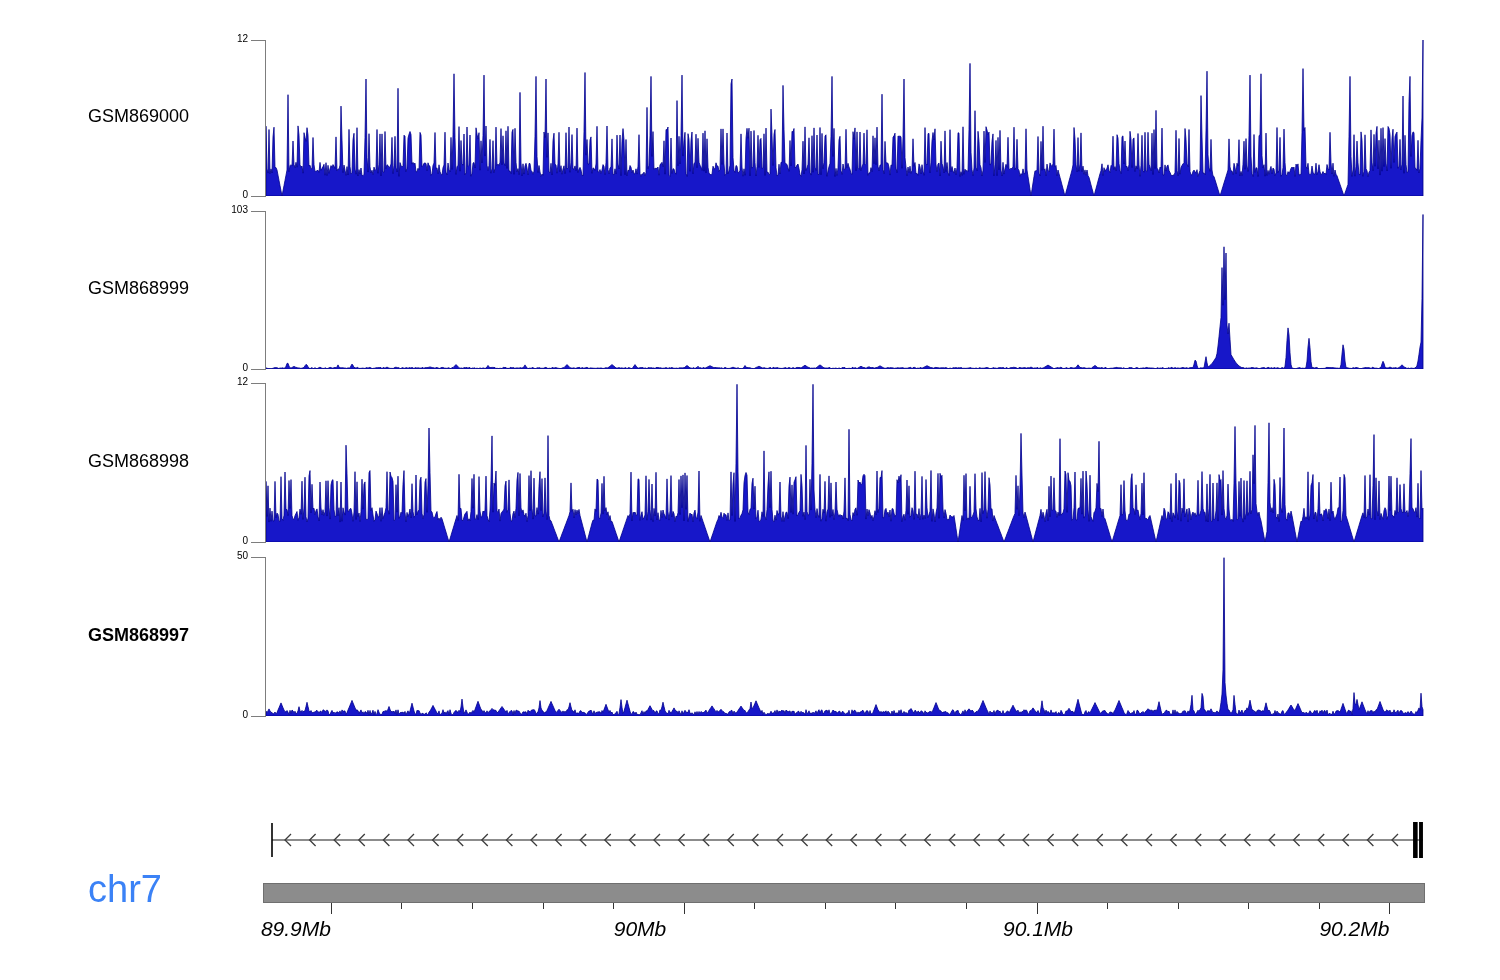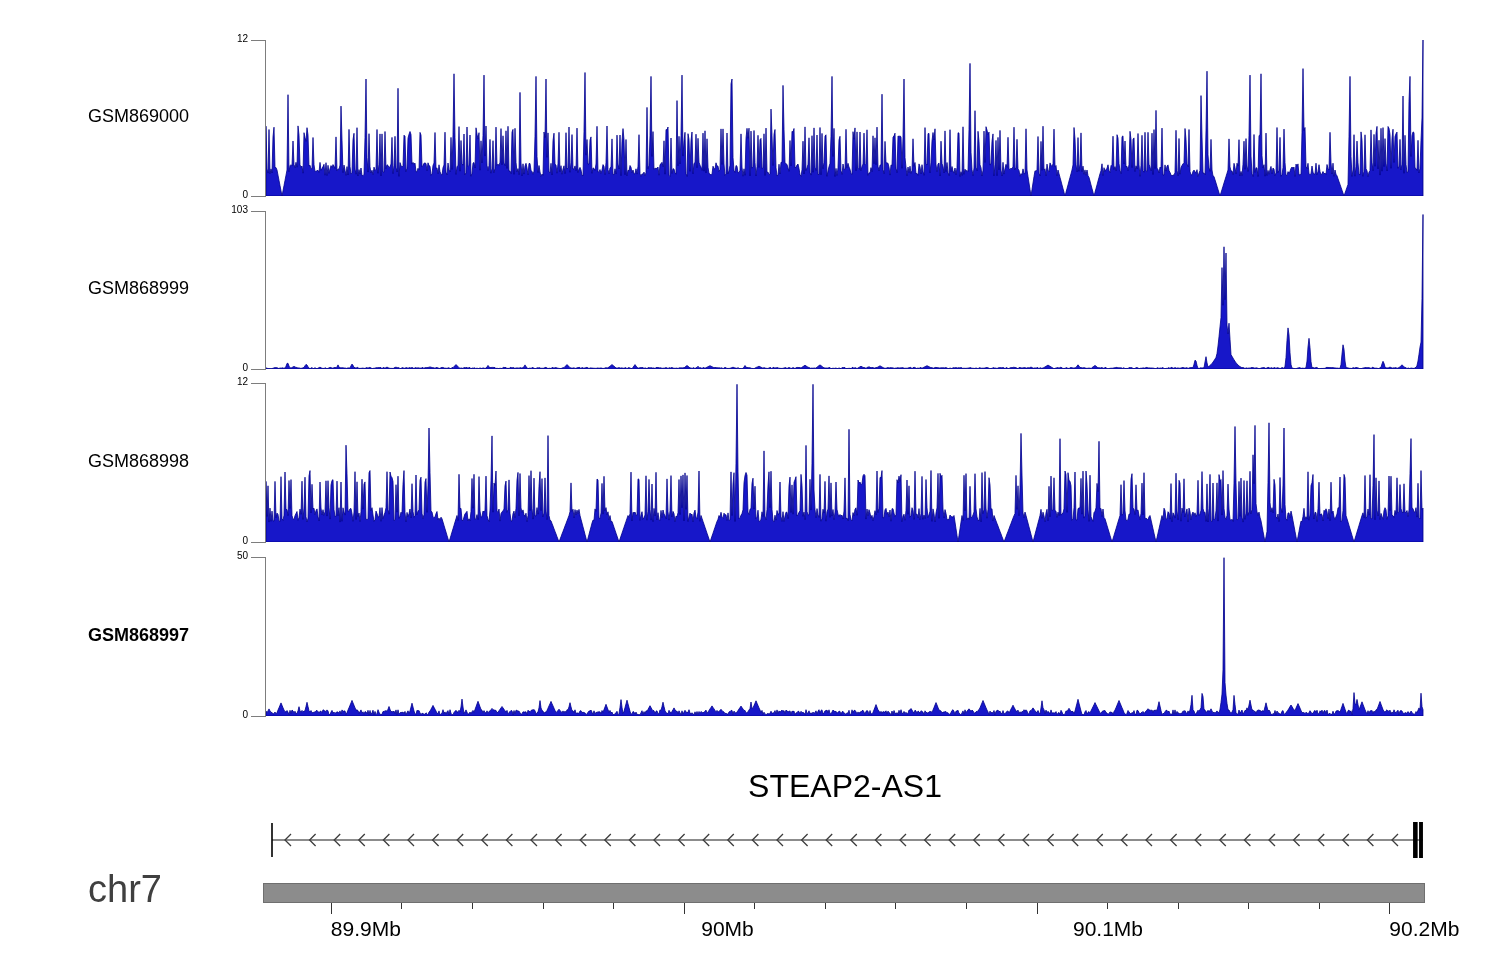--- a/index.html
+++ b/index.html
@@ -18,30 +18,30 @@
   }
   .y-line{position:absolute; left:265px; top:0; width:1px; background:#7d7d7d;}
   .y-tick{position:absolute; left:251px; width:15px; height:1px; background:#7d7d7d;}
   .signal{position:absolute; left:266px; top:0;}
   .gene-title{
     position:absolute; left:266px; width:1158px; top:770px; text-align:center;
     font-size:32px; line-height:1; color:#000;
   }
   .gene-svg{position:absolute; left:266px; top:806px;}
   .chrom-label{
-    position:absolute; left:88px; top:870px; font-size:38px; line-height:1; color:#404040;
+    position:absolute; left:88px; top:870px; font-size:38px; line-height:1; color:#3b82f6;
   }
   .chrom-bar{
     position:absolute; left:263px; top:883px; width:1162px; height:20px;
     box-sizing:border-box; border:1px solid #6f6f6f;
   }
   .axis-svg{position:absolute; left:266px; top:903px;}
   .axis-label{
-    position:absolute; width:140px; text-align:right; top:916px;
-    font-size:21px; line-height:1.2; color:#000; white-space:nowrap;
+    position:absolute; width:140px; text-align:left; top:916px;
+    font-size:21px; line-height:1.2; color:#000; white-space:nowrap;font-style:italic;
   }
 </style>
 </head>
 <body>
 
 <div class="figure">
   <div id="tracks">
       <div class="track" style="top: 40px; height: 156px;">
     <div class="track-label" style="top: 67px;">GSM869000</div>
     <div class="y-num y-max" style="top: -6px;">12</div>
@@ -81,21 +81,20 @@
     <div class="y-num y-zero" style="top: 153px;">0</div>
     <div class="y-line" style="height: 159px;"></div>
     <div class="y-tick y-tick-top" style="top: 0px;"></div>
     <div class="y-tick y-tick-bottom" style="top: 159px;"></div>
     <svg class="signal" width="1158" height="159">
           <path d="M0 159L0 154.1L1 155.9L2 153.9L3 151.9L4 153.9L5 155.4L6 155.4L7 157.1L8 156.5L9 155.0L10 156.9L11 155.5L12 153.1L13 150.7L14 148.3L15 145.9L16 148.3L17 150.7L18 153.1L19 154.4L20 155.1L21 153.5L22 155.1L23 157.9L24 153.3L25 156.3L26 153.0L27 153.9L28 155.7L29 154.2L30 157.1L31 156.0L32 153.8L33 149.7L34 153.8L35 155.4L36 153.4L37 154.7L38 154.3L39 153.7L40 149.5L41 145.3L42 149.5L43 153.7L44 155.1L45 153.5L46 155.8L47 155.5L48 155.3L49 154.9L50 153.8L51 153.4L52 154.4L53 156.0L54 154.3L55 154.2L56 155.5L57 152.8L58 153.3L59 154.2L60 154.4L61 152.9L62 153.9L63 157.6L64 157.6L65 155.1L66 153.4L67 156.1L68 155.1L69 156.4L70 155.5L71 155.0L72 154.9L73 155.9L74 153.9L75 157.0L76 152.9L77 154.5L78 154.0L79 153.9L80 157.6L81 155.5L82 153.1L83 150.7L84 148.3L85 145.9L86 143.4L87 145.9L88 148.3L89 150.7L90 153.1L91 152.9L92 153.6L93 156.3L94 154.6L95 152.9L96 155.9L97 154.8L98 157.2L99 154.6L100 155.0L101 156.6L102 153.3L103 157.7L104 153.4L105 157.5L106 155.7L107 153.2L108 157.8L109 154.4L110 157.4L111 156.4L112 152.7L113 155.2L114 157.0L115 157.9L116 157.1L117 154.5L118 154.6L119 153.6L120 154.3L121 153.7L122 152.3L123 149.5L124 152.3L125 154.7L126 154.4L127 154.9L128 154.1L129 156.3L130 152.9L131 157.4L132 152.8L133 156.9L134 155.9L135 155.3L136 155.6L137 155.0L138 156.5L139 154.4L140 157.9L141 155.5L142 153.8L143 156.2L144 154.0L145 150.1L146 146.2L147 150.1L148 154.0L149 157.0L150 157.3L151 153.3L152 153.9L153 153.5L154 155.9L155 157.6L156 156.2L157 156.6L158 157.2L159 157.3L160 155.8L161 156.7L162 157.8L163 155.0L164 154.1L165 152.2L166 150.3L167 148.4L168 150.3L169 152.2L170 154.1L171 156.0L172 156.9L173 153.9L174 157.9L175 156.9L176 155.9L177 152.7L178 156.3L179 154.9L180 157.1L181 154.8L182 153.6L183 157.8L184 152.7L185 156.3L186 157.5L187 157.9L188 155.4L189 154.3L190 153.3L191 155.1L192 154.9L193 153.3L194 154.6L195 150.0L196 142.1L197 150.0L198 156.5L199 154.9L200 152.9L201 155.2L202 156.9L203 157.1L204 155.0L205 156.8L206 154.7L207 153.4L208 155.2L209 152.5L210 149.7L211 147.0L212 144.3L213 147.0L214 149.7L215 152.5L216 153.2L217 155.7L218 153.6L219 155.5L220 156.1L221 153.8L222 155.9L223 154.4L224 154.0L225 152.7L226 151.4L227 152.7L228 153.0L229 153.3L230 153.4L231 155.8L232 155.1L233 153.7L234 152.3L235 150.9L236 149.5L237 150.9L238 152.3L239 153.7L240 155.1L241 153.4L242 156.7L243 155.5L244 154.6L245 153.5L246 153.8L247 157.6L248 153.5L249 156.7L250 153.2L251 153.4L252 154.2L253 154.1L254 155.7L255 157.6L256 156.7L257 154.8L258 155.1L259 155.1L260 154.7L261 157.6L262 153.2L263 154.2L264 154.7L265 153.5L266 153.0L267 152.8L268 152.7L269 153.5L270 157.8L271 155.6L272 155.1L273 150.8L274 143.6L275 150.8L276 153.5L277 154.0L278 156.6L279 155.0L280 155.2L281 153.4L282 151.2L283 148.9L284 146.7L285 144.4L286 146.7L287 148.9L288 151.2L289 153.4L290 155.7L291 154.5L292 153.4L293 152.2L294 153.4L295 154.5L296 155.7L297 153.9L298 155.8L299 154.1L300 155.5L301 152.7L302 152.9L303 149.8L304 145.7L305 149.8L306 153.7L307 153.8L308 155.6L309 152.8L310 156.5L311 156.0L312 156.0L313 156.5L314 153.9L315 153.7L316 155.8L317 155.0L318 155.8L319 155.8L320 157.7L321 156.5L322 155.6L323 153.9L324 154.1L325 153.0L326 155.2L327 157.5L328 153.8L329 156.9L330 155.3L331 155.5L332 154.7L333 155.1L334 154.7L335 156.9L336 153.5L337 155.3L338 152.6L339 150.0L340 147.3L341 150.0L342 152.6L343 155.3L344 153.4L345 156.0L346 155.0L347 157.9L348 157.2L349 157.2L350 155.6L351 154.3L352 157.7L353 156.5L354 150.3L355 142.6L356 150.3L357 156.4L358 154.3L359 150.6L360 146.9L361 143.2L362 146.9L363 150.6L364 154.3L365 157.2L366 156.9L367 154.5L368 155.1L369 157.0L370 155.1L371 157.2L372 157.7L373 157.5L374 157.9L375 155.7L376 153.7L377 157.5L378 154.6L379 157.0L380 153.8L381 154.2L382 152.4L383 150.5L384 148.7L385 150.5L386 152.4L387 153.4L388 153.7L389 156.2L390 154.3L391 153.8L392 156.9L393 156.6L394 152.8L395 153.7L396 149.5L397 145.2L398 149.5L399 153.7L400 155.6L401 156.3L402 156.7L403 153.3L404 154.9L405 156.2L406 154.4L407 152.7L408 150.9L409 152.7L410 154.4L411 154.0L412 156.8L413 153.8L414 155.7L415 157.9L416 153.8L417 157.1L418 155.1L419 153.3L420 155.0L421 155.6L422 155.3L423 152.7L424 155.8L425 157.2L426 155.7L427 157.0L428 157.7L429 154.8L430 157.5L431 154.5L432 157.4L433 154.5L434 155.7L435 154.5L436 155.4L437 155.8L438 155.2L439 154.2L440 153.1L441 156.4L442 154.9L443 153.4L444 151.9L445 150.4L446 148.9L447 150.4L448 151.9L449 153.4L450 154.9L451 153.4L452 155.0L453 154.6L454 153.3L455 152.3L456 153.5L457 154.6L458 155.0L459 156.7L460 156.1L461 157.1L462 157.1L463 154.9L464 154.6L465 153.5L466 153.4L467 157.4L468 154.1L469 155.5L470 156.2L471 155.0L472 153.5L473 152.0L474 150.6L475 149.1L476 150.6L477 152.0L478 153.5L479 153.4L480 155.9L481 155.7L482 154.8L483 153.0L484 151.5L485 145.0L486 151.5L487 150.9L488 148.5L489 146.2L490 143.8L491 146.2L492 148.5L493 150.9L494 153.0L495 155.6L496 153.4L497 157.4L498 155.2L499 156.9L500 157.7L501 157.0L502 156.3L503 157.2L504 156.3L505 154.2L506 156.3L507 156.1L508 155.7L509 153.6L510 156.9L511 152.9L512 156.3L513 153.9L514 155.2L515 154.0L516 153.1L517 154.3L518 153.6L519 156.5L520 153.0L521 154.0L522 154.6L523 154.7L524 153.8L525 157.7L526 154.1L527 154.6L528 154.1L529 157.9L530 155.8L531 155.9L532 154.2L533 154.5L534 157.2L535 154.3L536 155.4L537 155.7L538 155.8L539 157.8L540 152.7L541 156.4L542 156.1L543 153.8L544 157.0L545 155.7L546 157.2L547 155.0L548 156.5L549 155.6L550 153.8L551 157.2L552 154.2L553 152.7L554 156.3L555 153.4L556 152.9L557 157.1L558 155.8L559 153.8L560 153.8L561 153.0L562 155.8L563 152.8L564 156.4L565 157.0L566 155.0L567 153.0L568 154.1L569 154.6L570 154.3L571 156.2L572 155.2L573 154.2L574 154.4L575 157.6L576 154.8L577 154.4L578 155.7L579 157.4L580 156.8L581 155.7L582 156.5L583 153.3L584 157.9L585 157.4L586 152.8L587 155.6L588 153.5L589 153.3L590 154.8L591 156.9L592 154.9L593 156.6L594 154.9L595 155.0L596 153.7L597 153.3L598 155.1L599 157.2L600 154.3L601 153.6L602 154.2L603 157.9L604 153.5L605 157.3L606 156.6L607 155.4L608 152.8L609 150.2L610 147.6L611 150.2L612 152.8L613 154.0L614 156.1L615 154.3L616 156.5L617 154.5L618 155.1L619 155.1L620 153.8L621 157.1L622 154.1L623 155.6L624 156.2L625 157.9L626 154.0L627 157.5L628 153.5L629 156.0L630 157.1L631 155.6L632 157.6L633 153.3L634 156.4L635 152.7L636 156.0L637 156.9L638 154.4L639 156.4L640 155.3L641 157.1L642 156.3L643 153.0L644 153.1L645 151.5L646 153.1L647 154.7L648 156.3L649 153.2L650 154.1L651 156.5L652 154.0L653 154.7L654 156.3L655 153.7L656 154.5L657 155.1L658 157.9L659 153.8L660 155.4L661 155.6L662 156.3L663 154.8L664 154.7L665 154.5L666 155.4L667 153.0L668 150.5L669 148.0L670 145.6L671 148.0L672 150.5L673 153.0L674 153.5L675 154.0L676 156.0L677 155.1L678 155.1L679 154.7L680 154.6L681 155.9L682 155.7L683 156.7L684 157.8L685 155.4L686 153.5L687 152.7L688 154.4L689 157.5L690 154.1L691 154.0L692 153.2L693 156.4L694 156.8L695 157.8L696 155.9L697 153.9L698 157.2L699 152.8L700 155.5L701 154.2L702 153.0L703 151.8L704 153.0L705 154.2L706 153.1L707 153.9L708 155.9L709 156.3L710 154.7L711 154.5L712 153.5L713 152.7L714 150.7L715 148.3L716 145.9L717 143.5L718 145.9L719 148.3L720 150.7L721 153.1L722 154.8L723 157.9L724 154.1L725 155.7L726 155.5L727 155.9L728 153.5L729 157.6L730 154.3L731 153.6L732 153.1L733 154.8L734 154.1L735 156.2L736 156.9L737 153.6L738 156.7L739 156.8L740 155.3L741 154.4L742 153.9L743 156.0L744 154.1L745 152.1L746 150.2L747 148.2L748 150.2L749 152.1L750 154.1L751 154.4L752 153.1L753 156.7L754 154.7L755 156.5L756 154.4L757 154.8L758 152.7L759 154.2L760 152.8L761 153.9L762 157.3L763 156.4L764 153.7L765 153.7L766 152.3L767 150.9L768 152.3L769 153.7L770 155.1L771 155.5L772 153.5L773 155.8L774 156.9L775 150.9L776 143.8L777 150.9L778 152.7L779 156.6L780 153.1L781 155.7L782 154.3L783 155.3L784 157.1L785 152.9L786 156.0L787 155.9L788 155.8L789 156.2L790 154.6L791 157.7L792 156.1L793 155.4L794 157.6L795 153.3L796 155.1L797 157.5L798 157.7L799 156.9L800 153.8L801 154.6L802 152.9L803 151.3L804 152.9L805 154.6L806 154.5L807 154.5L808 156.8L809 154.0L810 150.1L811 146.2L812 142.3L813 146.2L814 150.1L815 154.0L816 157.4L817 157.6L818 157.8L819 154.8L820 153.5L821 157.0L822 155.3L823 154.6L824 155.9L825 153.8L826 151.8L827 149.7L828 147.7L829 145.6L830 147.7L831 149.7L832 151.8L833 153.8L834 155.9L835 156.5L836 154.6L837 153.9L838 153.7L839 153.5L840 155.5L841 156.1L842 157.2L843 156.7L844 154.8L845 155.6L846 155.2L847 157.6L848 154.6L849 153.1L850 150.7L851 148.3L852 145.9L853 143.5L854 145.9L855 148.3L856 150.7L857 153.0L858 155.5L859 157.0L860 157.7L861 156.3L862 153.5L863 154.9L864 156.2L865 157.1L866 155.4L867 156.3L868 153.6L869 157.3L870 157.6L871 153.2L872 153.6L873 155.5L874 157.3L875 155.8L876 155.4L877 154.4L878 156.7L879 155.1L880 154.2L881 153.0L882 151.7L883 153.0L884 152.9L885 153.7L886 152.9L887 155.3L888 153.1L889 153.6L890 152.9L891 153.4L892 149.1L893 144.7L894 149.1L895 153.5L896 157.7L897 156.3L898 156.7L899 154.7L900 153.3L901 153.4L902 154.8L903 154.1L904 157.2L905 156.9L906 157.6L907 152.9L908 157.2L909 152.9L910 157.2L911 154.4L912 156.2L913 155.9L914 157.4L915 155.9L916 156.6L917 153.9L918 154.4L919 153.6L920 155.5L921 156.6L922 153.9L923 155.8L924 153.0L925 147.6L926 138.3L927 152.7L928 154.0L929 156.9L930 157.1L931 155.0L932 153.2L933 154.4L934 152.6L935 150.8L936 136.4L937 139.4L938 152.6L939 152.9L940 155.8L941 154.2L942 153.6L943 154.1L944 153.9L945 151.8L946 153.9L947 155.9L948 155.0L949 156.4L950 155.0L951 153.9L952 154.9L953 156.2L954 152.2L955 145.5L956 137.1L957 112.9L958 0.7L959 125.4L960 138.1L961 146.4L962 152.8L963 153.0L964 155.0L965 156.4L966 155.0L967 152.8L968 138.4L969 147.4L970 155.6L971 157.2L972 157.1L973 153.0L974 156.3L975 154.6L976 153.0L977 157.1L978 155.4L979 153.4L980 153.6L981 150.8L982 153.0L983 148.1L984 143.2L985 148.1L986 153.0L987 152.9L988 154.4L989 154.2L990 156.6L991 153.8L992 152.8L993 153.6L994 153.0L995 155.1L996 153.7L997 154.1L998 153.9L999 149.8L1000 145.8L1001 149.8L1002 153.9L1003 153.0L1004 154.5L1005 157.2L1006 157.9L1007 156.4L1008 157.2L1009 153.5L1010 157.6L1011 154.0L1012 155.7L1013 156.3L1014 157.0L1015 157.1L1016 154.2L1017 153.6L1018 156.9L1019 157.4L1020 155.4L1021 154.6L1022 153.0L1023 151.3L1024 149.6L1025 148.0L1026 149.6L1027 151.3L1028 153.0L1029 153.4L1030 151.1L1031 148.8L1032 146.6L1033 148.8L1034 151.1L1035 153.4L1036 155.7L1037 155.5L1038 155.7L1039 156.5L1040 155.3L1041 156.0L1042 156.7L1043 155.8L1044 153.7L1045 155.1L1046 156.9L1047 156.1L1048 154.3L1049 153.4L1050 155.3L1051 153.2L1052 156.6L1053 157.0L1054 153.8L1055 155.1L1056 153.1L1057 156.7L1058 153.8L1059 153.6L1060 156.4L1061 153.1L1062 157.6L1063 156.7L1064 156.3L1065 157.6L1066 157.3L1067 154.2L1068 157.1L1069 156.7L1070 154.1L1071 153.8L1072 153.6L1073 154.2L1074 155.1L1075 152.2L1076 149.3L1077 146.4L1078 149.3L1079 152.2L1080 155.1L1081 156.9L1082 153.7L1083 153.0L1084 155.1L1085 153.8L1086 157.6L1087 151.5L1088 135.6L1089 146.7L1090 147.6L1091 142.4L1092 147.6L1093 152.7L1094 150.1L1095 147.4L1096 144.8L1097 147.4L1098 150.1L1099 152.7L1100 155.0L1101 156.8L1102 153.7L1103 156.4L1104 153.8L1105 153.9L1106 153.4L1107 156.6L1108 154.1L1109 155.2L1110 152.8L1111 152.6L1112 149.9L1113 147.2L1114 144.5L1115 147.2L1116 149.9L1117 152.6L1118 154.6L1119 155.0L1120 153.7L1121 152.8L1122 153.9L1123 154.4L1124 153.1L1125 157.1L1126 154.9L1127 156.4L1128 152.8L1129 155.2L1130 155.9L1131 154.2L1132 153.2L1133 157.5L1134 154.0L1135 153.5L1136 154.1L1137 155.7L1138 157.2L1139 155.5L1140 156.1L1141 156.2L1142 154.6L1143 155.6L1144 157.1L1145 154.0L1146 155.4L1147 156.8L1148 157.2L1149 157.2L1150 154.6L1151 155.6L1152 153.2L1153 150.9L1154 153.2L1155 136.2L1156 149.7L1157 152.7L1157 159 Z" fill="#1717C9" stroke="#00008B" stroke-width="0.8"></path>
         </svg>
   </div>
     </div>
 
-  <div class="gene-title">STEAP2-AS1</div>
   <svg id="gene-svg" class="gene-svg" width="1158" height="68">
       <line x1="5.998171846433741" y1="34" x2="1156.9414990859382" y2="34" stroke="#1a1a1a" stroke-width="1.1"></line>
       <rect x="5.198171846433741" y="17" width="1.6" height="34" fill="#000"></rect>
       <g stroke="#3c3c3c" stroke-width="1.3" fill="none">
         <polyline points="24.998171846433742,28 18.998171846433742,34 24.998171846433742,40"></polyline>
         <polyline points="49.59817184643374,28 43.59817184643374,34 49.59817184643374,40"></polyline>
         <polyline points="74.19817184643375,28 68.19817184643375,34 74.19817184643375,40"></polyline>
         <polyline points="98.79817184643375,28 92.79817184643375,34 98.79817184643375,40"></polyline>
         <polyline points="123.39817184643374,28 117.39817184643374,34 123.39817184643374,40"></polyline>
         <polyline points="147.99817184643373,28 141.99817184643373,34 147.99817184643373,40"></polyline>

